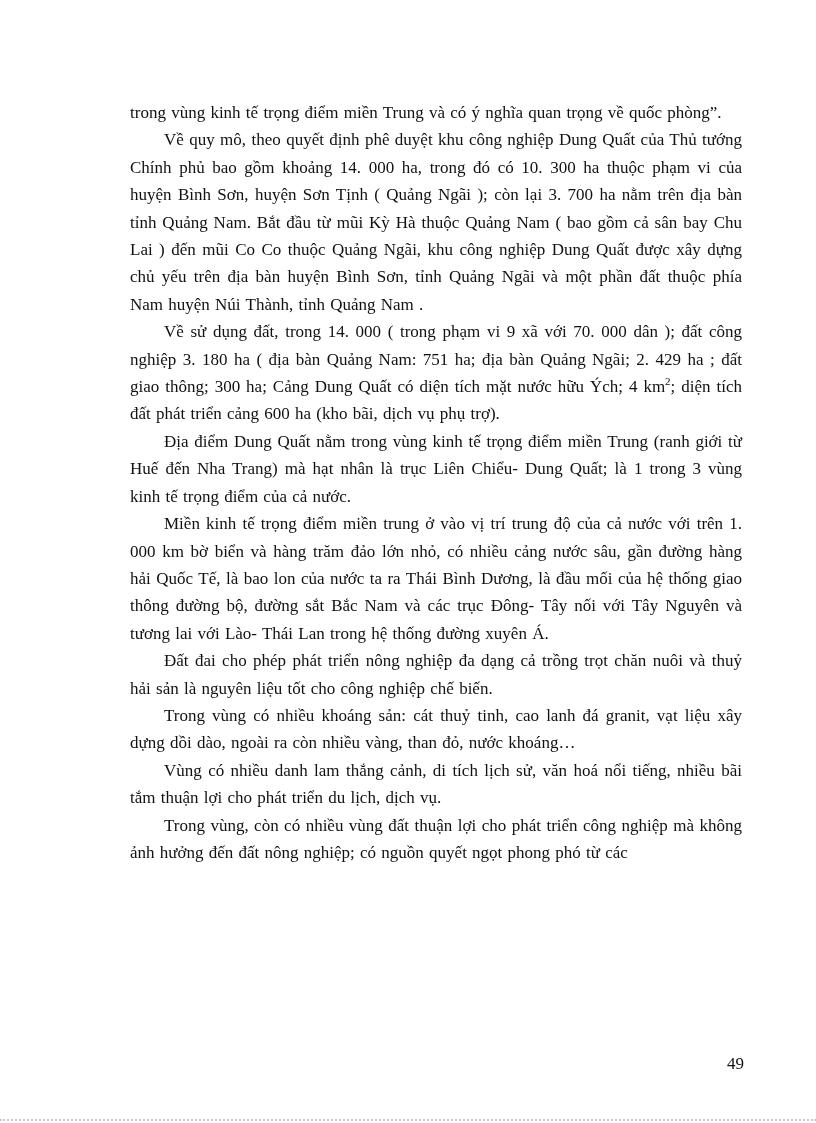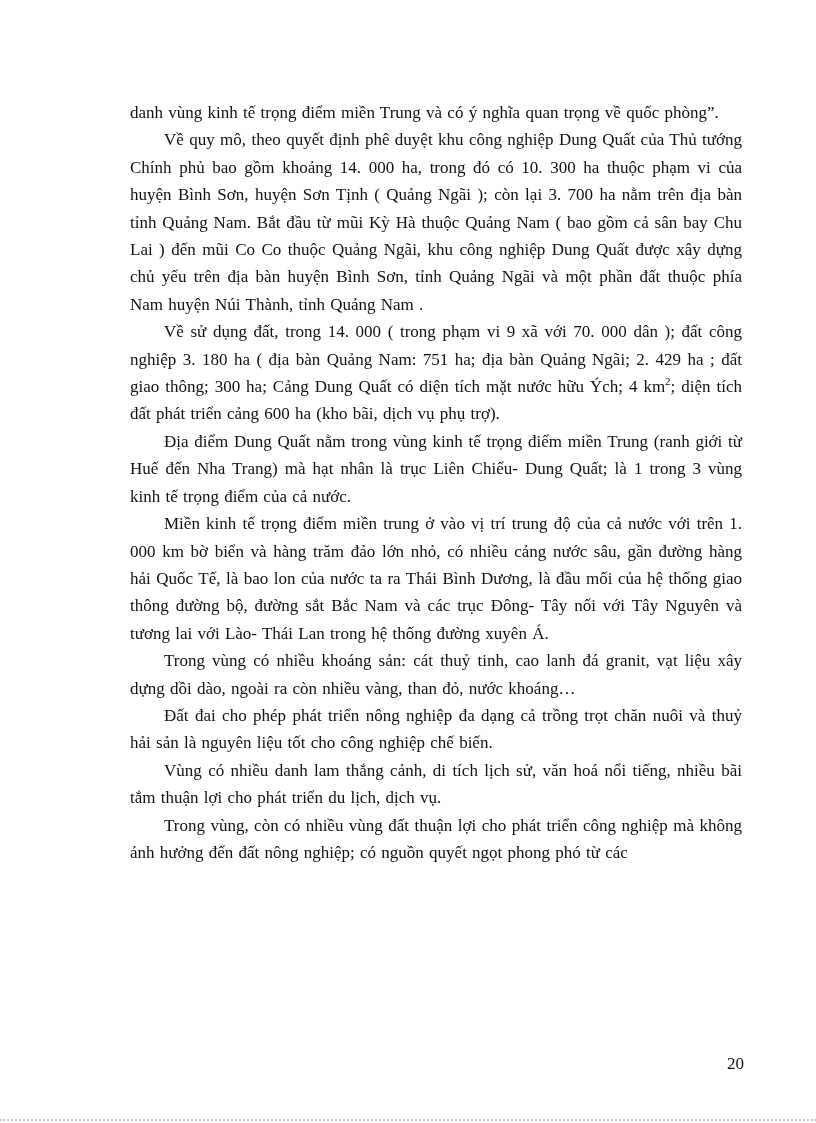--- a/index.html
+++ b/index.html
@@ -48,25 +48,25 @@
     bottom: 2px;
     height: 0;
     border-top: 2px dotted #cccccc;
   }
 </style>
 </head>
 <body>
 
 <div class="page">
   <div class="text-block">
-      <p class="para"><span>danh vùng kinh tế trọng điểm miền Trung và có ý nghĩa quan trọng về quốc phòng”.</span></p>
+      <p class="para"><span>trong vùng kinh tế trọng điểm miền Trung và có ý nghĩa quan trọng về quốc phòng”.</span></p>
       <p class="para indent"><span>Về quy mô, theo quyết định phê duyệt khu công nghiệp Dung Quất của Thủ tướng Chính phủ bao gồm khoảng 14. 000 ha, trong đó có 10. 300 ha thuộc phạm vi của huyện Bình Sơn, huyện Sơn Tịnh ( Quảng Ngãi ); còn lại 3. 700 ha nằm trên địa bàn tỉnh Quảng Nam. Bắt đầu từ mũi Kỳ Hà thuộc Quảng Nam ( bao gồm cả sân bay Chu Lai ) đến mũi Co Co thuộc Quảng Ngãi, khu công nghiệp Dung Quất được xây dựng chủ yếu trên địa bàn huyện Bình Sơn, tỉnh Quảng Ngãi và một phần đất thuộc phía Nam huyện Núi Thành, tỉnh Quảng Nam .</span></p>
       <p class="para indent"><span>Về sử dụng đất, trong 14. 000 ( trong phạm vi 9 xã với 70. 000 dân ); đất công nghiệp 3. 180 ha ( địa bàn Quảng Nam: 751 ha; địa bàn Quảng Ngãi; 2. 429 ha ; đất giao thông; 300 ha; Cảng Dung Quất có diện tích mặt nước hữu Ých; 4 km</span><sup>2</sup><span>; diện tích đất phát triển cảng 600 ha (kho bãi, dịch vụ phụ trợ).</span></p>
       <p class="para indent"><span>Địa điểm Dung Quất nằm trong vùng kinh tế trọng điểm miền Trung (ranh giới từ Huế đến Nha Trang) mà hạt nhân là trục Liên Chiểu- Dung Quất; là 1 trong 3 vùng kinh tế trọng điểm của cả nước.</span></p>
       <p class="para indent"><span>Miền kinh tế trọng điểm miền trung ở vào vị trí trung độ của cả nước với trên 1. 000 km bờ biển và hàng trăm đảo lớn nhỏ, có nhiều cảng nước sâu, gần đường hàng hải Quốc Tế, là bao lon của nước ta ra Thái Bình Dương, là đầu mối của hệ thống giao thông đường bộ, đường sắt Bắc Nam và các trục Đông- Tây nối với Tây Nguyên và tương lai với Lào- Thái Lan trong hệ thống đường xuyên Á.</span></p>
+      <p class="para indent"><span>Đất đai cho phép phát triển nông nghiệp đa dạng cả trồng trọt chăn nuôi và thuỷ hải sản là nguyên liệu tốt cho công nghiệp chế biến.</span></p>
       <p class="para indent"><span>Trong vùng có nhiều khoáng sản: cát thuỷ tinh, cao lanh đá granit, vạt liệu xây dựng dồi dào, ngoài ra còn nhiều vàng, than đỏ, nước khoáng…</span></p>
-      <p class="para indent"><span>Đất đai cho phép phát triển nông nghiệp đa dạng cả trồng trọt chăn nuôi và thuỷ hải sản là nguyên liệu tốt cho công nghiệp chế biến.</span></p>
       <p class="para indent"><span>Vùng có nhiều danh lam thắng cảnh, di tích lịch sử, văn hoá nổi tiếng, nhiều bãi tắm thuận lợi cho phát triển du lịch, dịch vụ.</span></p>
       <p class="para indent"><span>Trong vùng, còn có nhiều vùng đất thuận lợi cho phát triển công nghiệp mà không ảnh hưởng đến đất nông nghiệp; có nguồn quyết ngọt phong phó từ các</span></p>
     </div>
-  <div class="page-number">20</div>
+  <div class="page-number">49</div>
   <div class="bottom-scan-line"></div>
 </div>
 
 </body></html>

